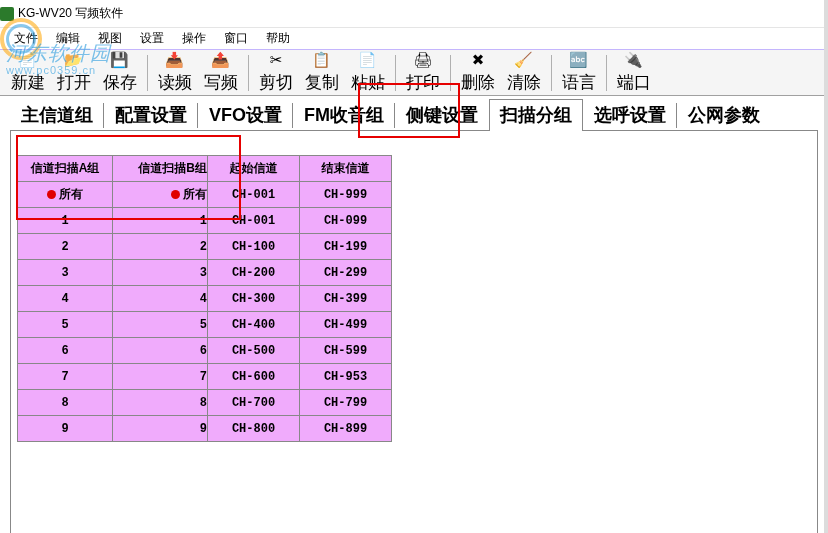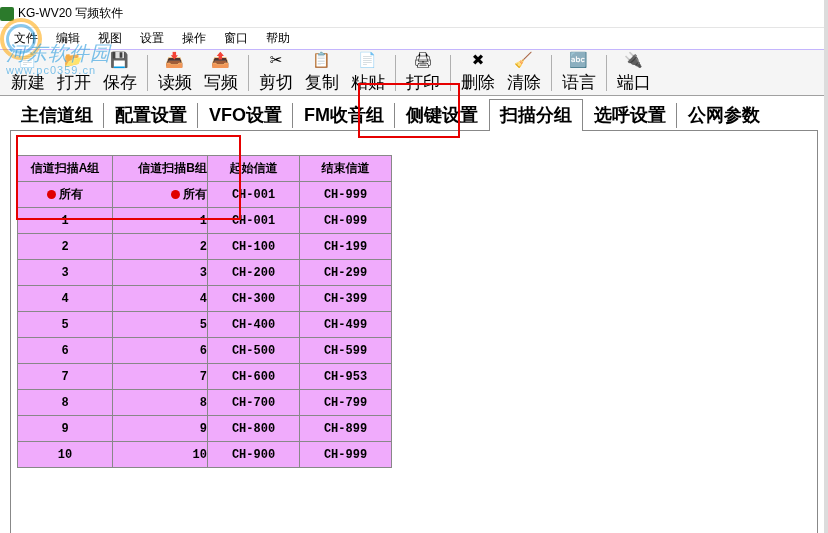--- a/index.html
+++ b/index.html
@@ -362,26 +362,20 @@
             <td>8</td>
             <td>CH-700</td>
             <td>CH-799</td>
           </tr>
           <tr>
             <td>9</td>
             <td>9</td>
             <td>CH-800</td>
             <td>CH-899</td>
           </tr>
-          <tr>
-            <td>10</td>
-            <td>10</td>
-            <td>CH-900</td>
-            <td>CH-999</td>
-          </tr>
         </tbody>
     </table>
   </div>
 </div>
 
 <div class="redbox a"></div>
 <div class="redbox b"></div>
 
 <div class="scroll-edge"></div>
 

